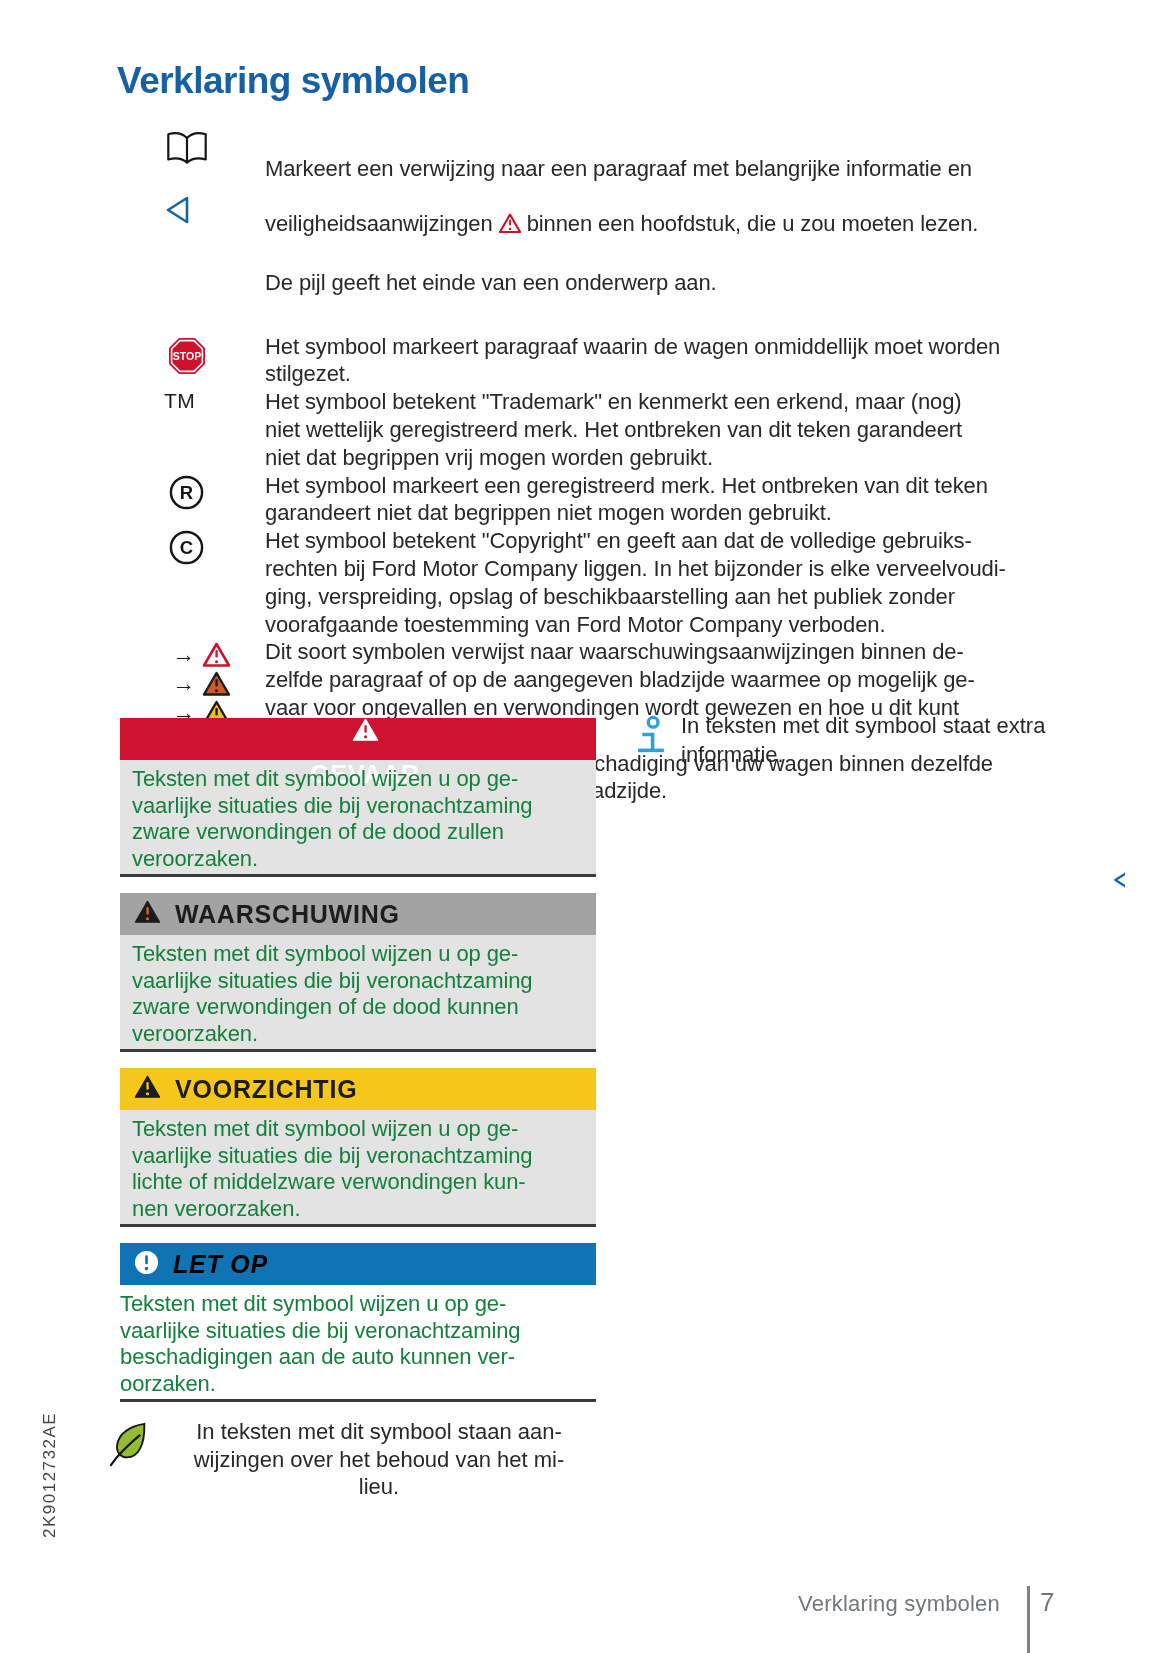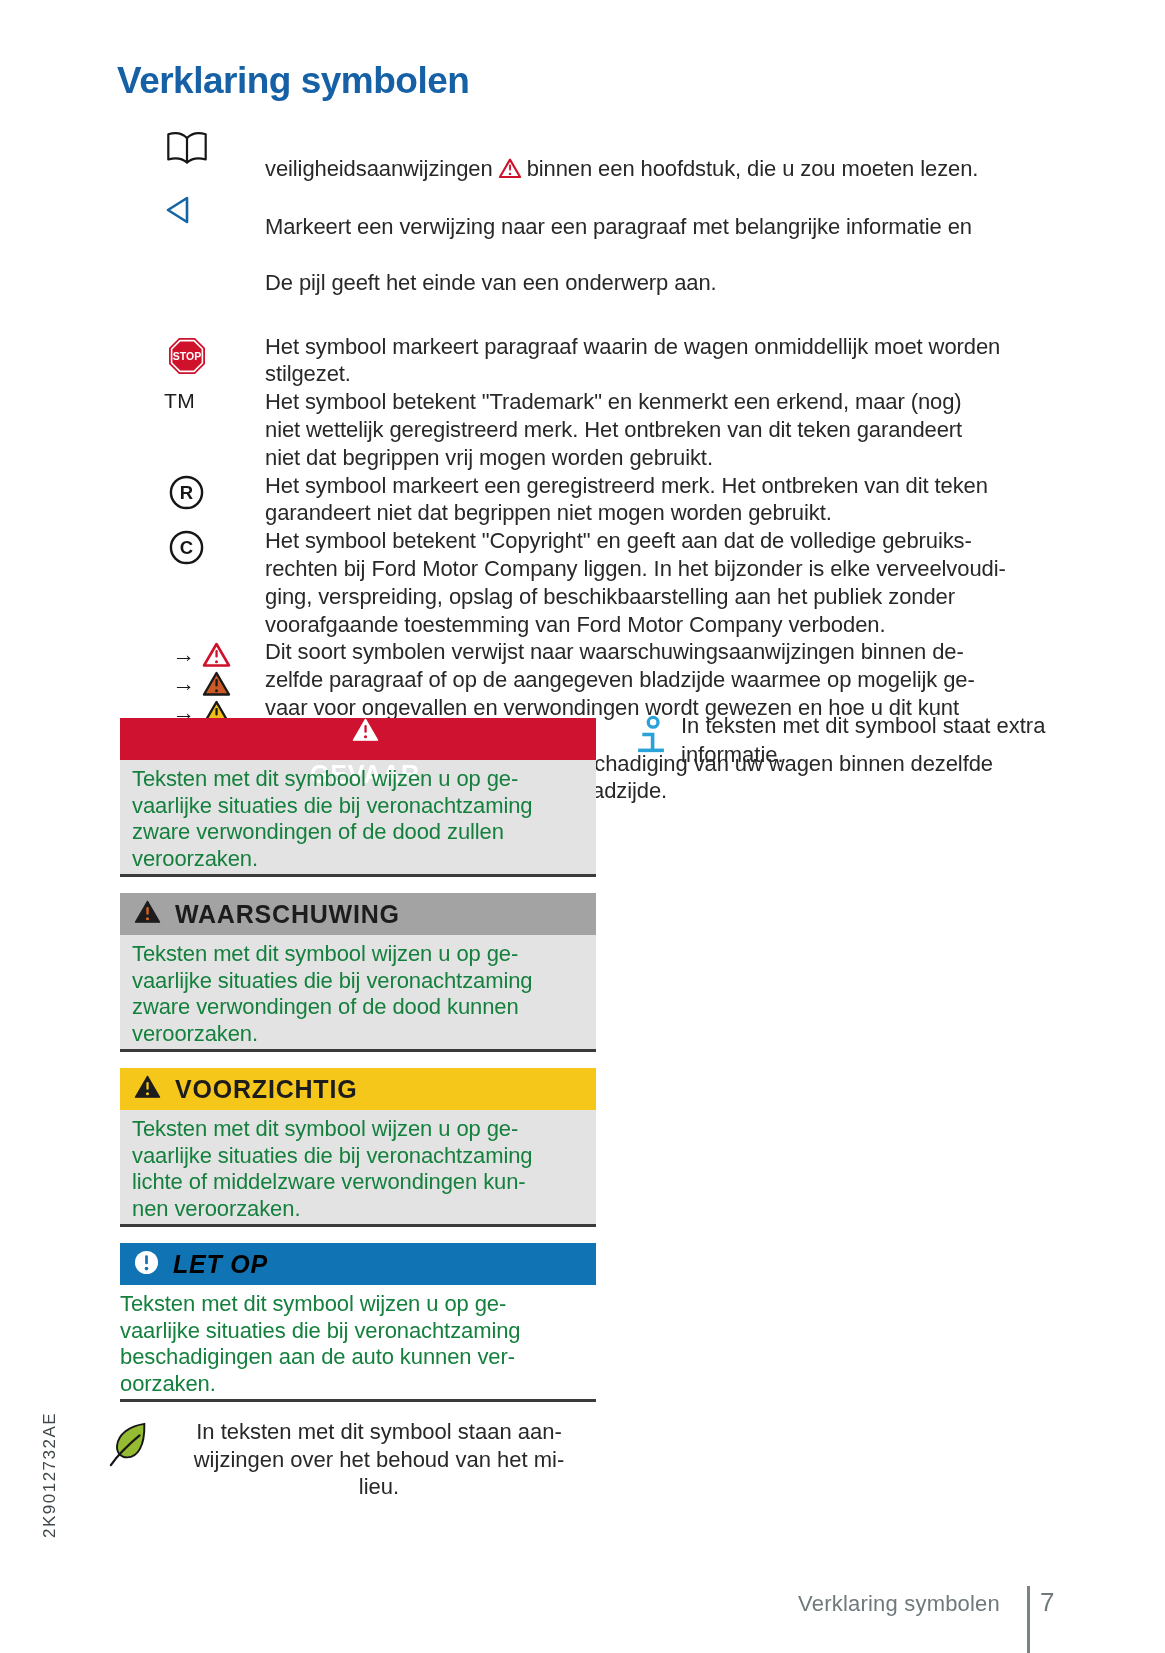--- a/index.html
+++ b/index.html
@@ -1,19 +1,20 @@
 <!DOCTYPE html>
 <html><head>
 <meta charset="utf-8">
 <style>
   html,body { margin:0; padding:0; background:#ffffff; }
   .page {
     position:relative; width:1082px; height:1653px; background:#ffffff;
     font-family:"Liberation Sans","DejaVu Sans",sans-serif; color:#282828;
     overflow:hidden;
+    padding-left:43px;
   }
   .page-title {
     position:absolute; left:117px; top:60px;
     font-size:37px; font-weight:bold; letter-spacing:-0.5px; color:#1660a5;
   }
   
   .symbol-list { position:absolute; left:118px; top:127px; width:900px; }
   .srow { display:flex; }
   .icell {
     width:147px; flex:0 0 147px; box-sizing:border-box; padding-left:46px;
@@ -84,26 +85,26 @@
             </g>
           </svg>
         </span>
         <span style="margin-top:24px;">
           <svg width="26" height="30" viewBox="0 0 26 30">
             <path d="M23 3 L4 15 L23 27 Z" fill="none" stroke="#1565a5" stroke-width="2.6" stroke-linejoin="round"></path>
           </svg>
         </span>
       </div>
       <div class="stext">
+        <div>Markeert een verwijzing naar een paragraaf met belangrijke informatie en</div>
         <div><span>veiligheidsaanwijzingen</span><span class="inline-warn"><svg width="24" height="21" viewBox="0 0 29 26">
                 <path d="M14.5 2 L27 23.5 L2 23.5 Z" fill="#ffffff" stroke="#d0112b" stroke-width="2.6" stroke-linejoin="round"></path>
                 <rect x="13.4" y="8" width="2.3" height="7.5" rx="1" fill="#d0112b"></rect>
                 <circle cx="14.5" cy="19.7" r="1.5" fill="#d0112b"></circle>
               </svg></span><span>binnen een hoofdstuk, die u zou moeten lezen.</span></div>
-        <div>Markeert een verwijzing naar een paragraaf met belangrijke informatie en</div>
         <div>De pijl geeft het einde van een onderwerp aan.</div>
       </div>
     </div>
 
     <div class="srow">
       <div class="icell">
         <span style="margin-top:3px;margin-left:3px;">
           <svg width="40" height="40" viewBox="0 0 40 40">
             <polygon points="12,2 28,2 38,12 38,28 28,38 12,38 2,28 2,12" fill="#d0112b"></polygon>
             <polygon points="13,4.6 27,4.6 35.4,13 35.4,27 27,35.4 13,35.4 4.6,27 4.6,13" fill="none" stroke="#ffffff" stroke-width="1.6"></polygon>

